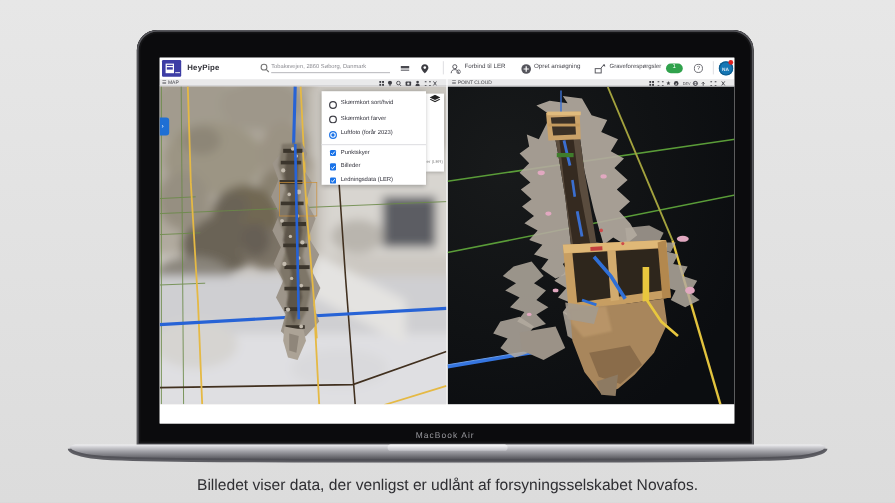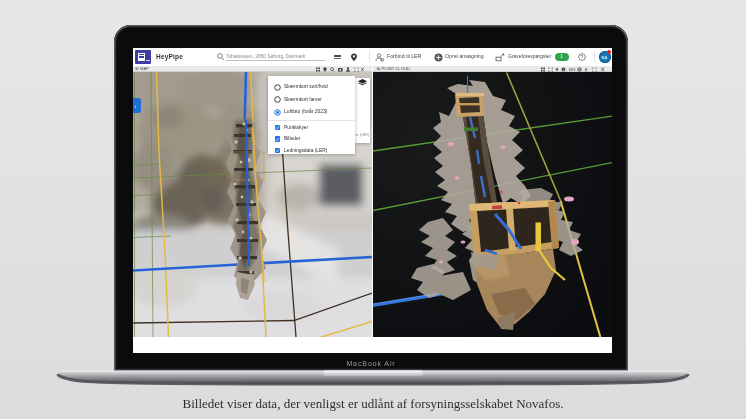--- a/index.html
+++ b/index.html
@@ -377,13 +377,13 @@
     <linearGradient id="notchg" x1="0" y1="0" x2="0" y2="1">
       <stop offset="0%" stop-color="#fdfdfe"></stop>
       <stop offset="100%" stop-color="#bdbdc3"></stop>
     </linearGradient>
   </defs>
   <path d="M25 1.5 L641 1.5 C646.5 1.5 648 3 648 4.5 C648 7 643 9.5 630 11.5 C610 14.2 560 15 333 15 C106 15 56 14.2 36 11.5 C23 9.5 18 7 18 4.5 C18 3 19.5 1.5 25 1.5 Z" fill="url(#baseg)"></path>
   <path d="M18 5 C18 7 23 9.5 36 11.5 C56 14.2 106 15 333 15 C560 15 610 14.2 630 11.5 C643 9.5 648 7 648 5" fill="none" stroke="#505057" stroke-width="3" opacity="0.9"></path>
   <rect x="283" y="1.5" width="100" height="5.2" rx="2.6" fill="url(#notchg)"></rect>
 </svg>
 
-<div class="abs" style="left:0; top:396px; width:746px; text-align:center; font-size:13px; color:#2f2f33;font-family:Liberation Serif, serif;">Billedet viser data, der venligst er udlånt af forsyningsselskabet Novafos.</div>
+<div class="abs" style="left:0; top:396px; width:746px; text-align:center; font-size:13px; color:#2f2f33;">Billedet viser data, der venligst er udlånt af forsyningsselskabet Novafos.</div>
 
 </body></html>

